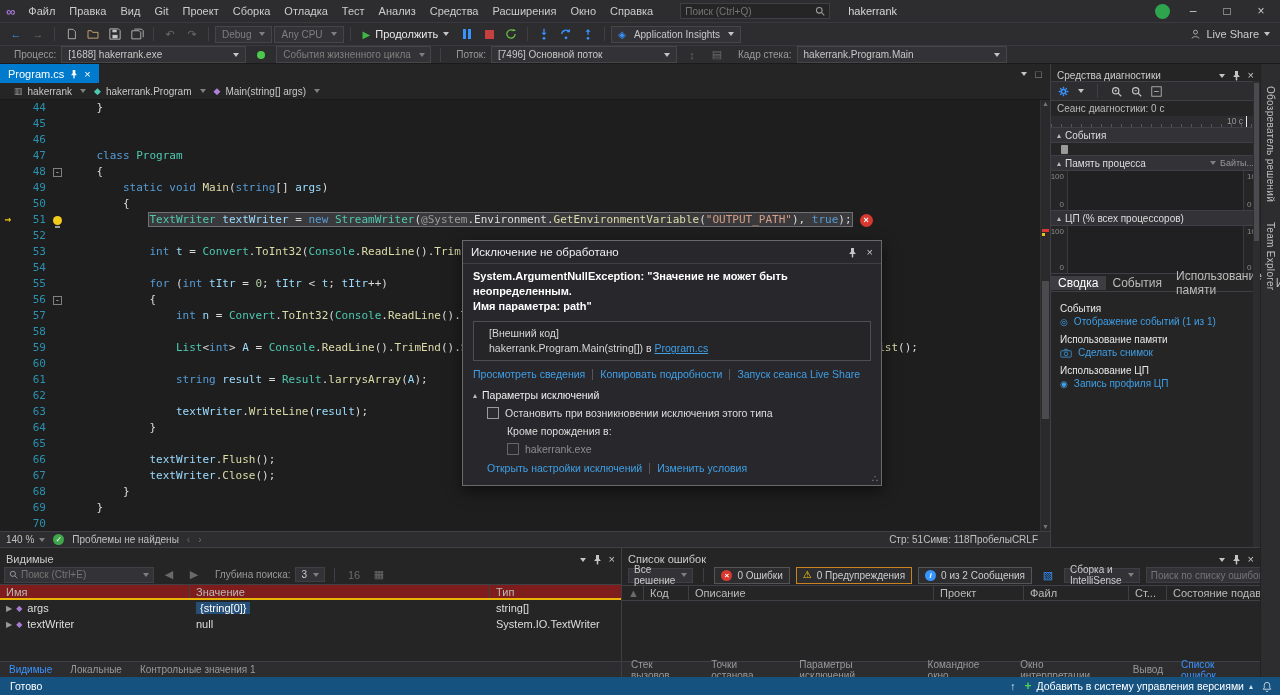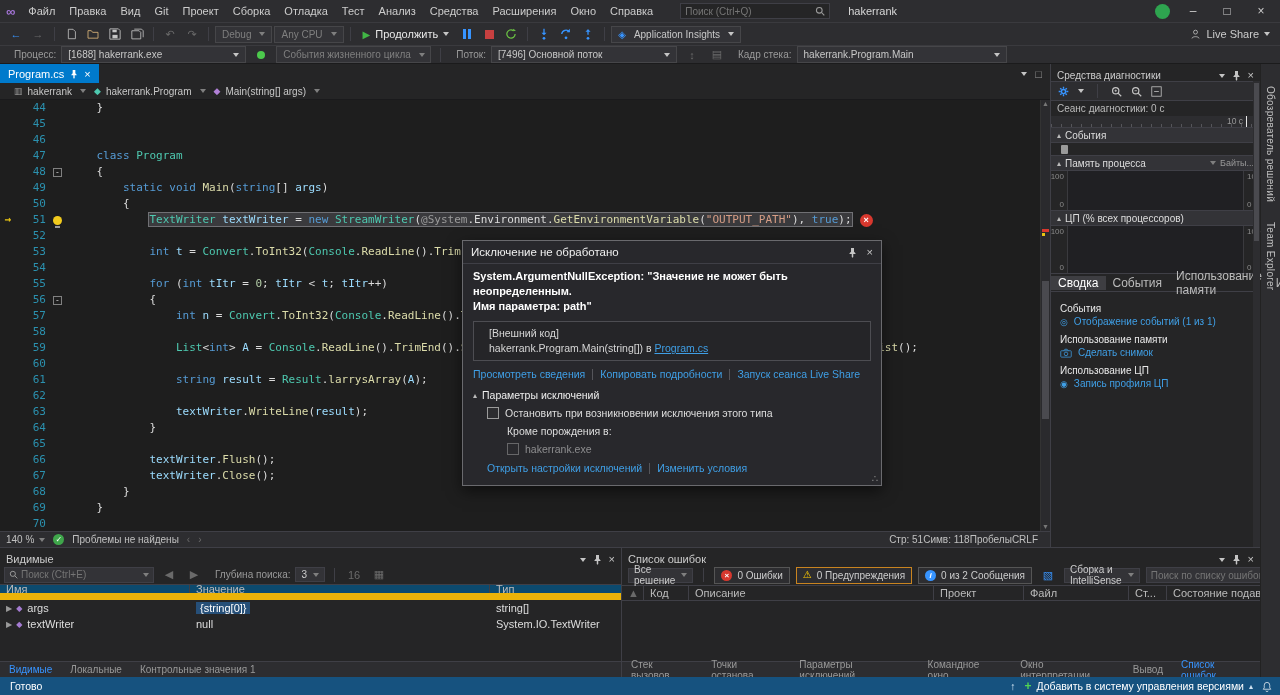--- a/index.html
+++ b/index.html
@@ -137,21 +137,21 @@
 .side-strip{width:20px;background:#2d2d30;border-left:1px solid #222;display:flex;flex-direction:column;align-items:center;padding-top:22px;gap:20px;flex:none}
 .vtab{writing-mode:vertical-rl;font-size:10px;color:#c0c0c0;letter-spacing:.3px;white-space:nowrap}
 
 
 .bottom-row{flex:1;display:flex;min-height:0;border-top:1px solid #3f3f46;background:#252526}
 .watch{width:622px;flex:none;display:flex;flex-direction:column;border-right:1px solid #3f3f46;min-height:0}
 .w-toolbar{height:20px;display:flex;align-items:center;padding:0 4px;gap:5px;border-bottom:1px solid #3f3f46;flex:none;font-size:10px}
 .search-box{width:150px;height:16px;background:#333337;border:1px solid #3f3f46;display:flex;align-items:center;padding:0 4px;gap:3px}
 .search-box input{flex:1;min-width:0;background:transparent;border:0;outline:0;color:#bbb;font-size:10px;font-family:inherit}
 .mini-select{height:15px;background:#333337;border:1px solid #3f3f46;display:inline-flex;align-items:center;gap:6px;padding:0 5px;color:#ccc}
-.w-cols{height:15px;display:flex;background:#0c4a6e;border-bottom:7px solid #eab308;color:#bbb;flex:none}
+.w-cols{height:15px;display:flex;background:#7f1d1d;border-bottom:2px solid #eab308;color:#bbb;flex:none}
 .wc{padding:0 6px;border-right:1px solid #3f3f46;display:flex;align-items:center}
 .c-name{width:190px;flex:none}.c-val{width:300px;flex:none}.c-type{flex:1;border-right:0}
 .w-body{flex:1;min-height:0}
 .w-row{height:16px;display:flex;align-items:center;color:#ddd}
 .w-row .wc{border-right:0}
 .expander{color:#9a9a9a;font-size:8px;margin-right:4px}
 .var-icon{color:#a47bd1;font-size:8px;margin-right:5px}
 .val-box{background:#264f78;padding:0 4px;color:#fff}
 .w-tabs,.e-tabs{height:16px;display:flex;background:#2d2d30;border-top:1px solid #3f3f46;align-items:center;flex:none;font-size:10px}
 .btab{padding:0 9px;color:#999;height:100%;display:flex;align-items:center}

